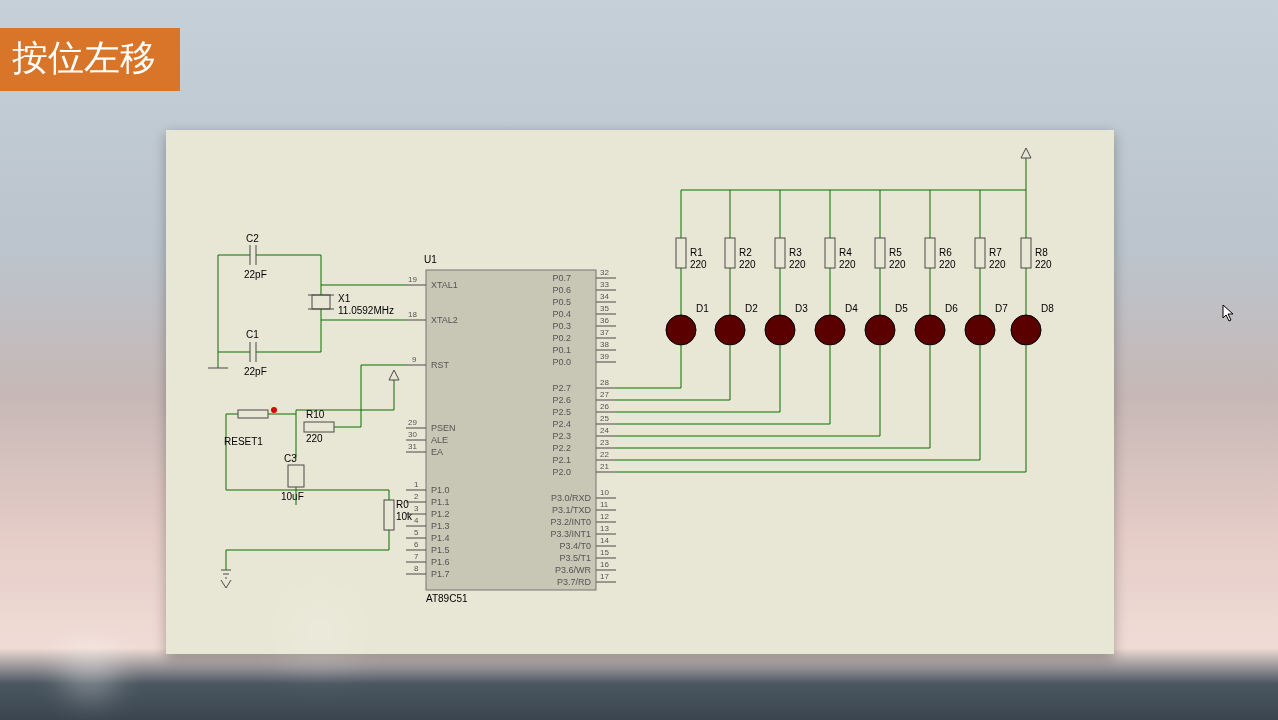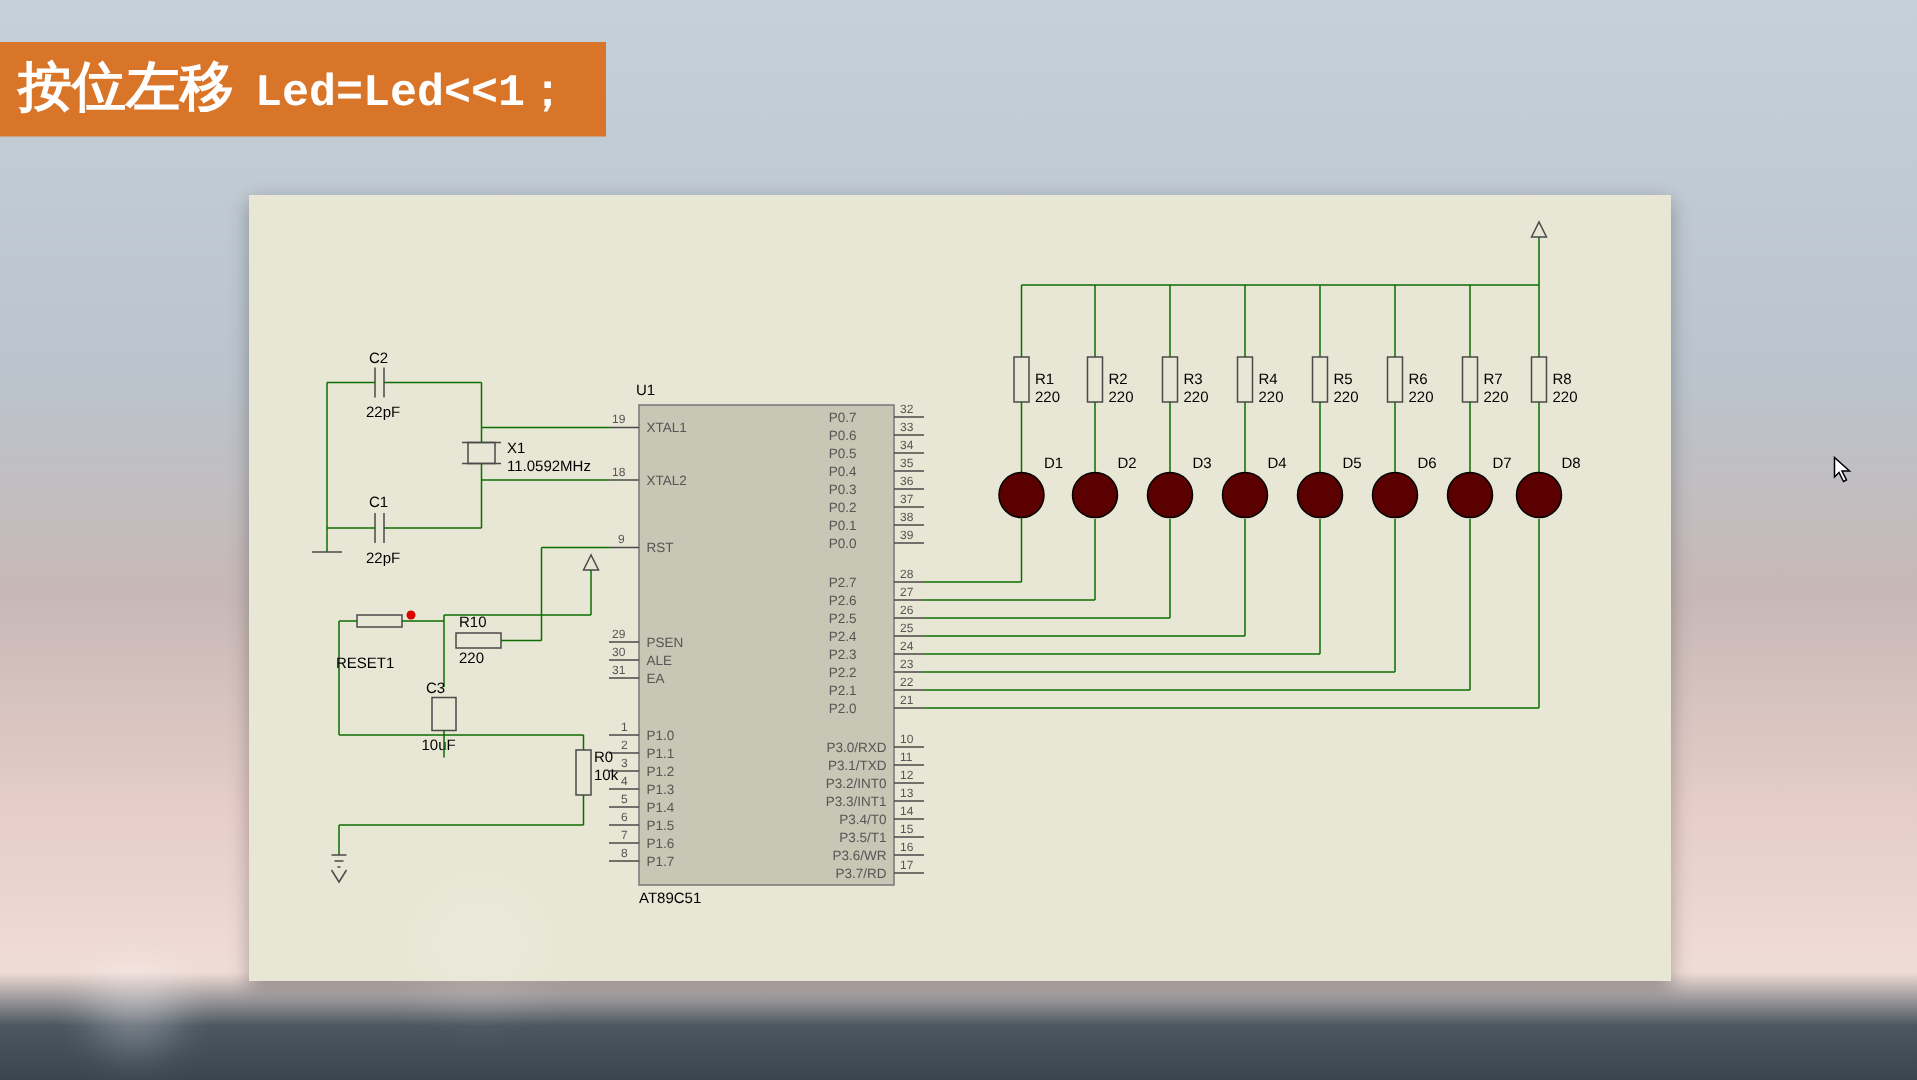--- a/index.html
+++ b/index.html
@@ -1,38 +1,37 @@
 <!DOCTYPE html>
 <html><head>
 <meta charset="utf-8">
 <style>
 *{margin:0;padding:0;box-sizing:border-box;font-family:Arial,"Microsoft YaHei",sans-serif}
 body{width:1278px;height:720px;overflow:hidden;position:relative;background:linear-gradient(to bottom,#c5d0d9 0%,#bbc4cc 35%,#c7b8b6 55%,#e6cdc8 75%,#f0dcd6 90%,#4a5660 95%,#3a4550 100%)}
-.title-bar{position:absolute;top:28px;left:0;background:#d97528;padding:6px 24px 8px 12px;color:#fff;font-weight:bold;display:flex;align-items:baseline;gap:14px}
+.title-bar{position:absolute;top:28px;left:0;background:#d97528;padding:6px 24px 8px 12px;color:#fff;font-weight:normal;display:flex;align-items:baseline;gap:14px}
 .title-main{font-size:36px}
 .title-code{font-size:30px;font-family:"Courier New",monospace}
 .schematic{position:absolute;top:130px;left:166px;width:948px;height:524px;background:#e8e6d4;box-shadow:0 4px 12px rgba(0,0,0,0.3)}
 .schematic svg{width:100%;height:100%}
 .sch-label{font-size:10px;fill:#000}
 .pin-text{font-size:9px;fill:#555}
 .pin-num{font-size:8px;fill:#555}
 .wire{stroke:#0a6e00;stroke-width:1;fill:none}
 .comp{stroke:#4a4a4a;stroke-width:1;fill:none}
 .chip-body{fill:#c8c6b4;stroke:#777;stroke-width:1}
 .led{fill:#5a0000;stroke:#000;stroke-width:1}
 .cursor{position:absolute;top:304px;left:1222px}
 .blob1{position:absolute;bottom:20px;left:60px;width:60px;height:60px;background:rgba(255,255,255,0.3);border-radius:50%;filter:blur(15px)}
 .blob2{position:absolute;bottom:50px;left:280px;width:80px;height:80px;background:rgba(255,255,255,0.15);border-radius:50%;filter:blur(20px)}
 </style>
 </head>
 <body>
 
 <div class="title-bar">
   <span class="title-main">按位左移</span>
-  <span class="title-code">Led=Led&lt;&lt;1；</span>
 </div>
 
 <div class="schematic">
 <svg viewBox="0 0 948 524">
 
 <rect class="chip-body" x="260" y="140" width="170" height="320"></rect>
 <text class="sch-label" x="258" y="133">U1</text>
 <text class="sch-label" x="260" y="472">AT89C51</text>
 
 <g>

